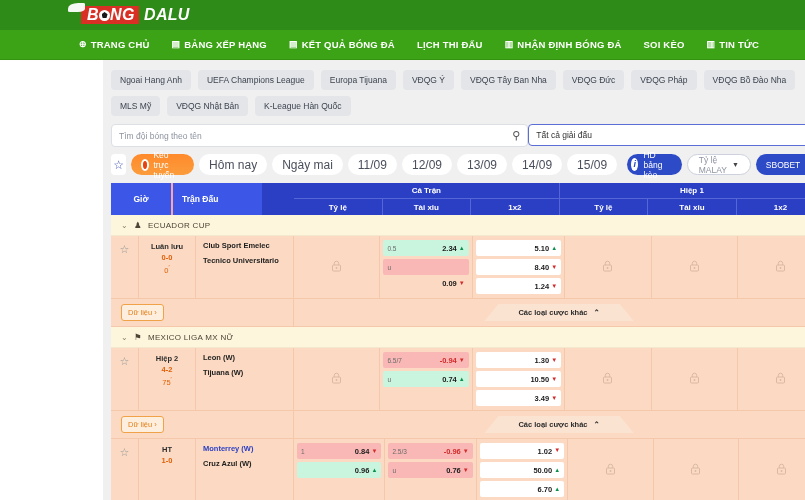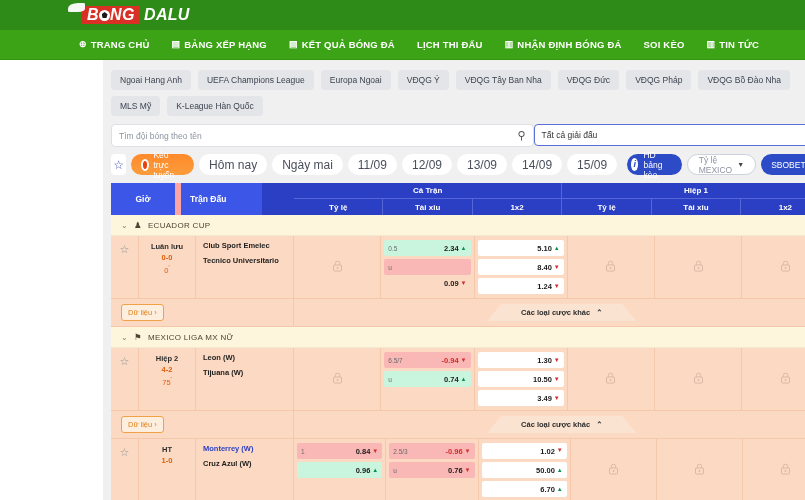--- a/index.html
+++ b/index.html
@@ -146,21 +146,21 @@
   }
   .th-lbg {
     position: absolute; inset: 0;
     background: #3c57e8;
     clip-path: polygon(0 0, 100% 0, calc(100% - 30px) 100%, 0 100%);
   }
   .th-gio, .th-match {
     position: relative; z-index: 2; display: flex; align-items: center;
     justify-content: center; color: #fff; font-size: 8.5px; font-weight: bold;
   }
-  .th-gio { width: 70px; border-right: 6px solid #fca5a5; }
+  .th-gio { width: 62px; border-right: 2px solid #fca5a5; }
   .th-match { flex: 1; justify-content: flex-start; padding-left: 9px; }
   .th-right { flex: 1; display: flex; }
   .th-grp { flex: 1; display: flex; flex-direction: column; }
   .th-grp + .th-grp { border-left: 1px solid #5567d6; }
   .th-grp-title {
     height: 16px; background: #2b3fc4; color: #fff; font-size: 8px;
     font-weight: bold; display: flex; align-items: center; justify-content: center;
     border-bottom: 1px solid #5567d6;
   }
   .th-sub { flex: 1; display: flex; }
@@ -289,27 +289,28 @@
   </div>
 
 <div class="page">
   <div class="gutter"></div>
 
   <div class="content">
 
     <div class="chips" id="chips">
         <div class="chip">Ngoai Hang Anh</div>
         <div class="chip">UEFA Champions League</div>
-        <div class="chip">Europa Ngoai</div>
+        <div class="chip">Europa Tijuana</div>
         <div class="chip">VĐQG Ý</div>
         <div class="chip">VĐQG Tây Ban Nha</div>
         <div class="chip">VĐQG Đức</div>
         <div class="chip">VĐQG Pháp</div>
         <div class="chip">VĐQG Bồ Đào Nha</div>
         <div class="chip">MLS Mỹ</div>
+        <div class="chip">VĐQG Nhật Bản</div>
         <div class="chip">K-League Hàn Quốc</div>
       </div>
 
     <div class="searchrow">
       <div class="searchbox">
         <input type="text" placeholder="Tìm đội bóng theo tên" style="">
         <span class="sicon">⚲</span>
       </div>
       <div class="selbox">
         <span>Tất cả giải đấu</span>
@@ -331,21 +332,21 @@
           <div class="datebtn">13/09</div>
           <div class="datebtn">14/09</div>
           <div class="datebtn">15/09</div>
         </div>
       <div class="spacer"></div>
       <div class="hdbtn">
         <span class="ibadge">i</span>
         <span>HD bảng kèo</span>
       </div>
       <div class="malaybtn">
-        <span>Tỷ lệ MEXICO</span>
+        <span>Tỷ lệ MALAY</span>
         <span class="caret">▼</span>
       </div>
       <div class="sbobtn">
         <span>SBOBET</span>
         <span class="caret">▼</span>
       </div>
     </div>
 
     <div class="table">
       <div class="thead">

